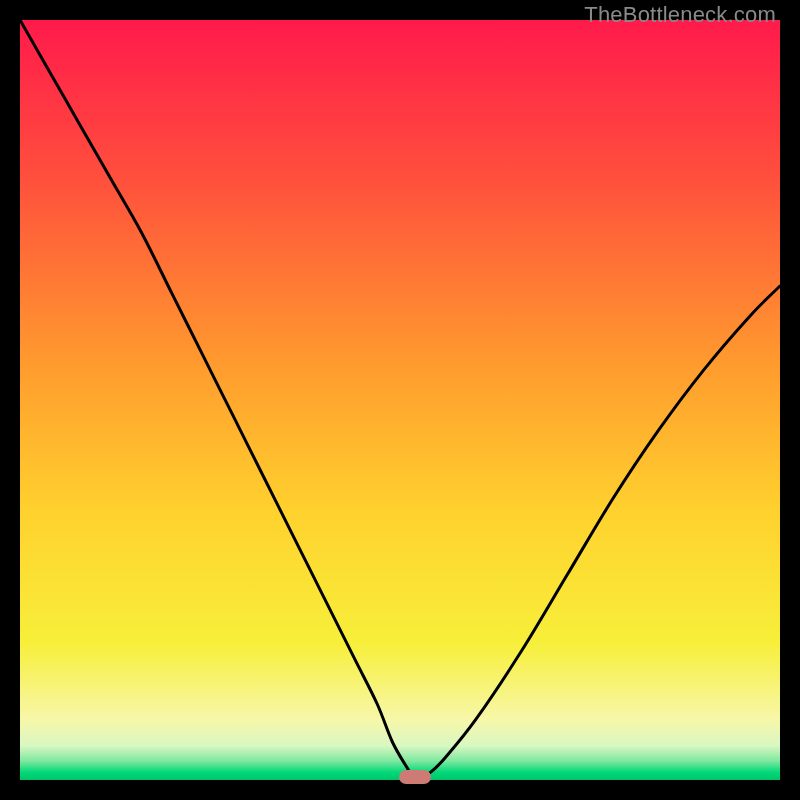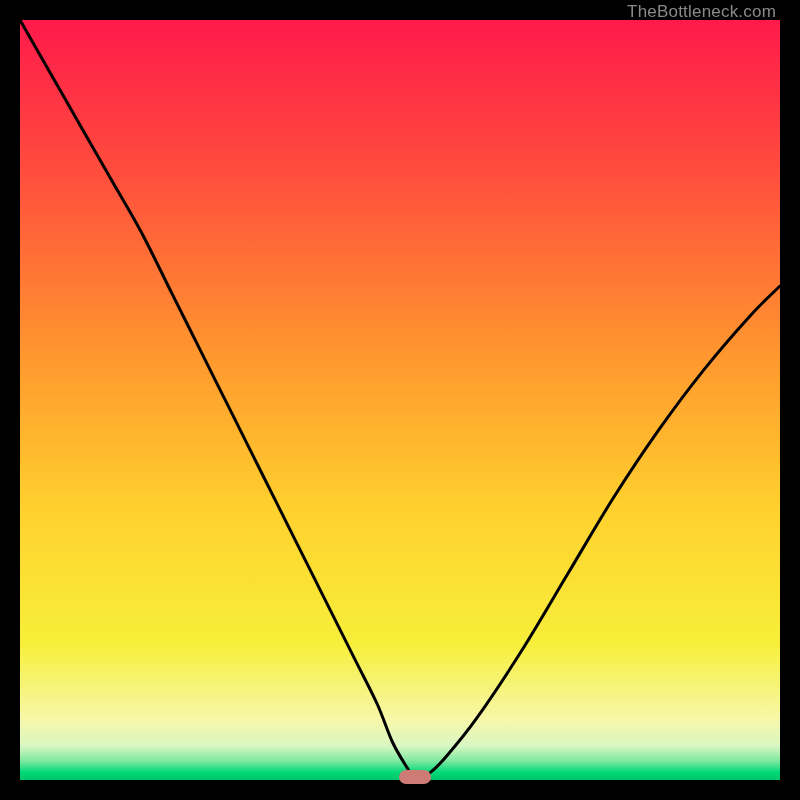--- a/index.html
+++ b/index.html
@@ -23,21 +23,21 @@
     left: 0;
     top: 0;
     width: 760px;
     height: 760px;
   }
   .watermark {
     position: absolute;
     top: 2px;
     right: 24px;
     font-family: Arial, Helvetica, sans-serif;
-    font-size: 17px;
+    font-size: 22px;
     color: #8a8a8a;
     letter-spacing: 0.2px;
     user-select: none;
   }
   .marker {
     position: absolute;
     width: 32px;
     height: 14px;
     border-radius: 7px;
     background: #cd7b74;

